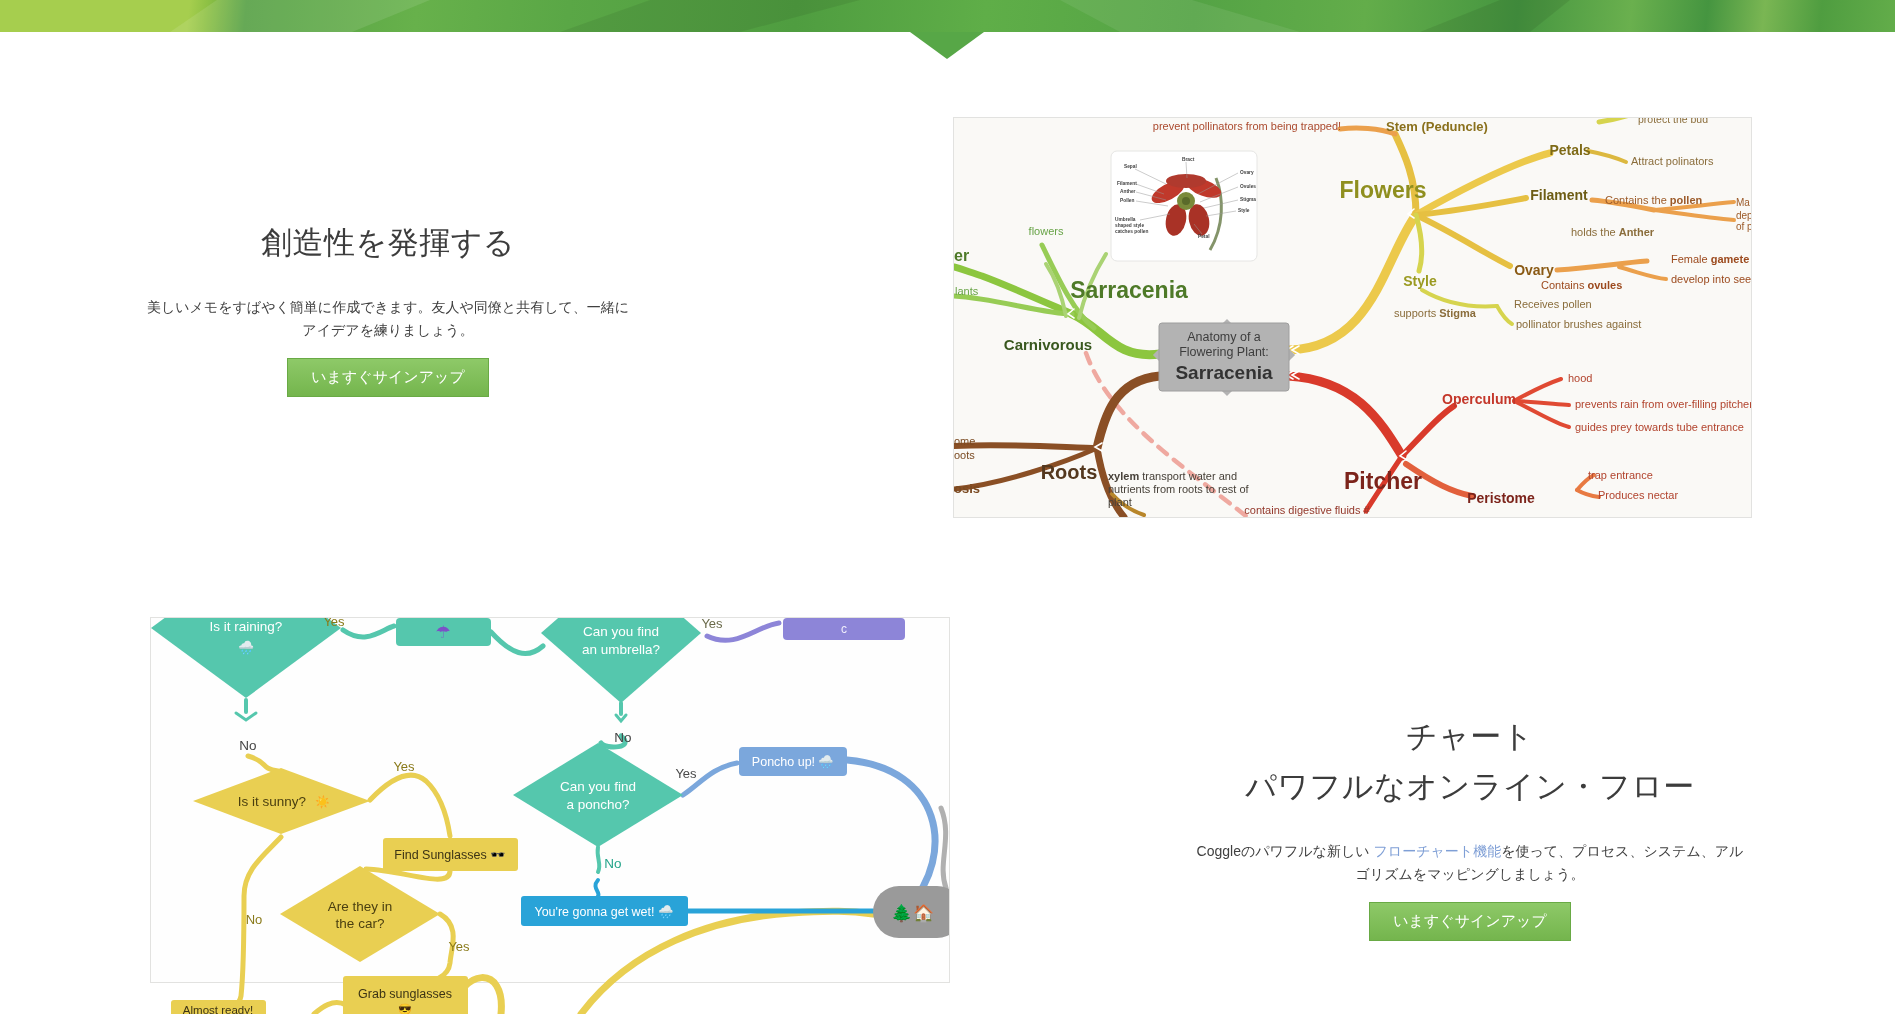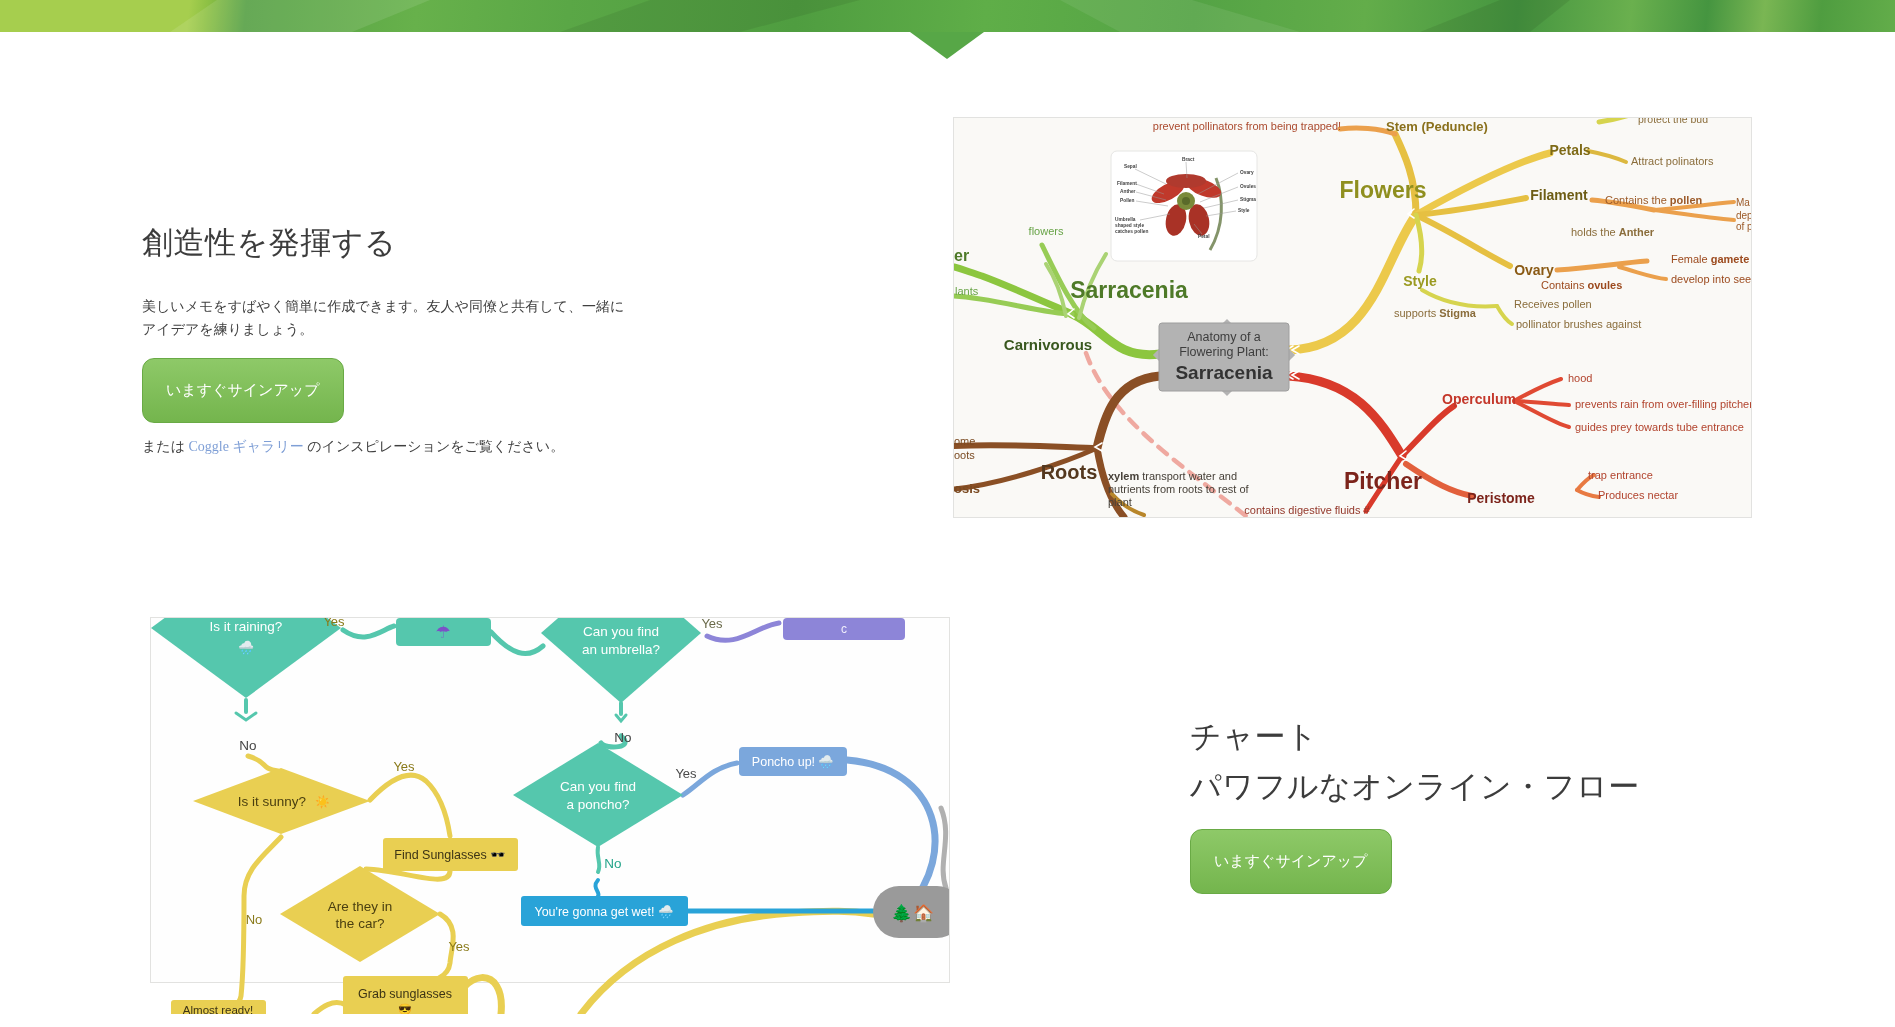--- a/index.html
+++ b/index.html
@@ -11,27 +11,27 @@
     background:linear-gradient(96deg,#a6ce4e 0%,#a6ce4e 10%,#8cc044 11%,#55a043 13%,#67b14b 22%,#5aa746 30%,#4f9d40 42%,#5fae48 52%,#54a345 63%,#63ad4a 72%,#459540 80%,#6ab04e 86%,#459540 90%,#7ab653 93%,#4f9d40 96%,#63ad4a 100%);}
   .facet{position:absolute;top:0;height:32px;}
   .facet.f1{left:170px;width:260px;background:rgba(255,255,255,.10);clip-path:polygon(0 100%,18% 0,100% 0,70% 100%);}
   .facet.f2{left:560px;width:300px;background:rgba(0,0,0,.07);clip-path:polygon(30% 0,100% 0,60% 100%,0 100%);}
   .facet.f3{left:1060px;width:240px;background:rgba(255,255,255,.08);clip-path:polygon(0 0,55% 0,100% 100%,25% 100%);}
   .facet.f4{left:1420px;width:200px;background:rgba(0,0,0,.08);clip-path:polygon(40% 0,75% 0,55% 100%,0 100%);}
   .notch{position:absolute;left:947px;top:32px;transform:translateX(-50%);width:0;height:0;
     border-left:37px solid transparent;border-right:37px solid transparent;border-top:27px solid #57a747;}
 
   
-  .col{position:absolute;text-align:left;font-family:Liberation Serif, serif;}
+  .col{position:absolute;text-align:center;}
   .col-hero{left:142px;top:218px;width:492px;}
   .col-flow{left:1190px;top:712px;width:560px;}
   h2.big{margin:0;font-size:31px;font-weight:300;color:#3c3c3c;line-height:50px;letter-spacing:.5px;}
   .desc{margin:28px 0 0 0;font-size:14px;line-height:1.62;color:#404040;}
-  .cta{display:inline-block;margin-top:17px;padding:22px 23px;font-size:15px;color:#fff;
-    background:linear-gradient(#8ec968,#74b54d);border:1px solid #69aa45;border-radius:12px;cursor:pointer;}
+  .cta{display:inline-block;margin-top:17px;padding:9px 23px;font-size:15px;color:#fff;
+    background:linear-gradient(#8ec968,#74b54d);border:1px solid #69aa45;border-radius:0;cursor:pointer;}
   .alt{margin:15px 0 0 0;font-size:14px;color:#404040;}
   a.lnk{color:#7f9fd6;text-decoration:none;cursor:pointer;}
 
   
   .imgcard{position:absolute;border:1px solid #e2e2e0;box-sizing:border-box;}
   .card-mindmap{left:953px;top:117px;width:799px;height:401px;background:#faf9f6;}
   .card-flowchart{left:150px;top:617px;width:800px;height:366px;background:#fefefe;}
   svg{display:block;font-family:"Liberation Sans",sans-serif;}
   .bld{font-weight:bold;}
 </style>
@@ -44,21 +44,20 @@
   <div class="facet f2"></div>
   <div class="facet f3"></div>
   <div class="facet f4"></div>
 </div>
 <div class="notch"></div>
 
 <div class="col col-hero">
   <h2 class="big">創造性を発揮する</h2>
   <p class="desc">美しいメモをすばやく簡単に作成できます。友人や同僚と共有して、一緒にアイデアを練りましょう。</p>
   <span class="cta">いますぐサインアップ</span>
-  <p class="alt"><span>または </span><a class="lnk">Coggle ギャラリー</a><span> のインスピレーションをご覧ください。</span></p>
 </div>
 
 <div class="imgcard card-mindmap">
 <svg width="797" height="399" viewBox="0 0 797 399">
 
   <g fill="none" stroke-linecap="round">
 
     <path d="M132,235 C155,300 225,345 292,398" stroke="#efa9a0" stroke-width="4.5" stroke-dasharray="11 9"></path>
 
     <path d="M206,236 C160,242 150,210 118,196" stroke="#8cc63f" stroke-width="9"></path>
@@ -294,16 +293,17 @@
     <text x="762" y="301" text-anchor="middle" font-size="17">🌲🏠</text>
   </g>
 </svg>
 </div>
 
 <div class="col col-flow">
   <h2 class="big">
         <span style="display:block">チャート</span>
         <span style="display:block">パワフルなオンライン・フロー</span>
       </h2>
+  <p class="desc"><span>Coggleのパワフルな新しい </span><a class="lnk">フローチャート機能</a><span>を使って、プロセス、システム、アルゴリズムをマッピングしましょう。</span></p>
   <span class="cta">いますぐサインアップ</span>
 </div>
 
 </div>
 
 </body></html>

